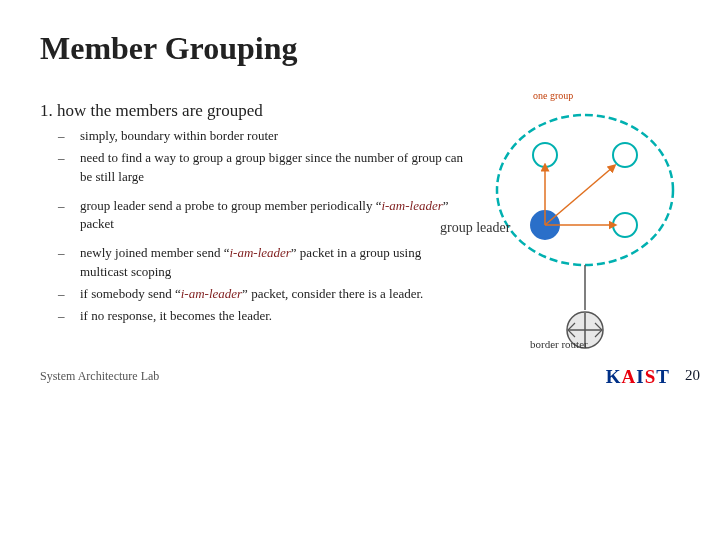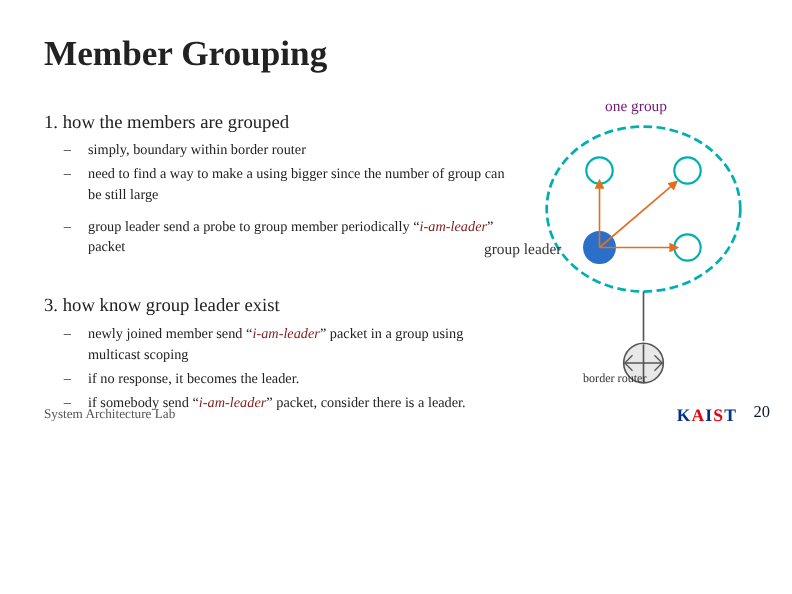--- a/index.html
+++ b/index.html
@@ -103,38 +103,38 @@
     
     .kaist-logo {
       position: absolute;
       bottom: 8px;
       right: 50px;
       display: flex;
       align-items: center;
     }
 
     .kaist-text {
-      font-size: 16px;
+      font-size: 19px;
       font-weight: bold;
       letter-spacing: 1px;
     }
 
     .kaist-k { color: #003087; }
     .kaist-a { color: #e8000d; }
     .kaist-i { color: #003087; }
     .kaist-s { color: #e8000d; }
     .kaist-t { color: #003087; }
 
     
     .one-group-label {
       position: absolute;
       top: 0px;
-      left: 100px;
-      font-size: 14px;
-      color: #701a75;
+      left: 83px;
+      font-size: 10px;
+      color: #c2410c;
       font-style: normal;
     }
 
     .group-leader-label {
       position: absolute;
       top: 130px;
       left: -10px;
       font-size: 14px;
       color: #333;
     }
@@ -156,38 +156,35 @@
   <div class="title">Member Grouping</div>
 
   <div class="content">
 
     <div class="section1">
       <div class="section-header">
         <span>1.</span>&nbsp;<span>how the members are grouped</span>
       </div>
       <ul class="bullet-list">
         <li>simply, boundary within border router</li>
-        <li>need to find a way to make a using bigger since the number of group can be still large</li>
+        <li>need to find a way to group a group bigger since the number of group can be still large</li>
       </ul>
     </div>
 
     <div class="section2">
       <ul class="bullet-list">
         <li>group leader send a probe to group member periodically “<span class="italic-leader">i-am-leader</span>” packet</li>
       </ul>
     </div>
 
     <div class="section3">
-      <div class="section-header">
-        <span>3.</span>&nbsp;<span>how know group leader exist</span>
-      </div>
       <ul class="bullet-list">
         <li>newly joined member send “<span class="italic-leader">i-am-leader</span>” packet in a group using multicast scoping</li>
+        <li>if somebody send “<span class="italic-leader">i-am-leader</span>” packet, consider there is a leader.</li>
         <li>if no response, it becomes the leader.</li>
-        <li>if somebody send “<span class="italic-leader">i-am-leader</span>” packet, consider there is a leader.</li>
       </ul>
     </div>
 
   </div>
 
   <div class="diagram">
     <span class="one-group-label">one group</span>
     <svg width="240" height="290">
 
       <ellipse cx="135" cy="100" rx="88" ry="75" fill="none" stroke="#00b0b0" stroke-width="2.5" stroke-dasharray="8,4"></ellipse>

